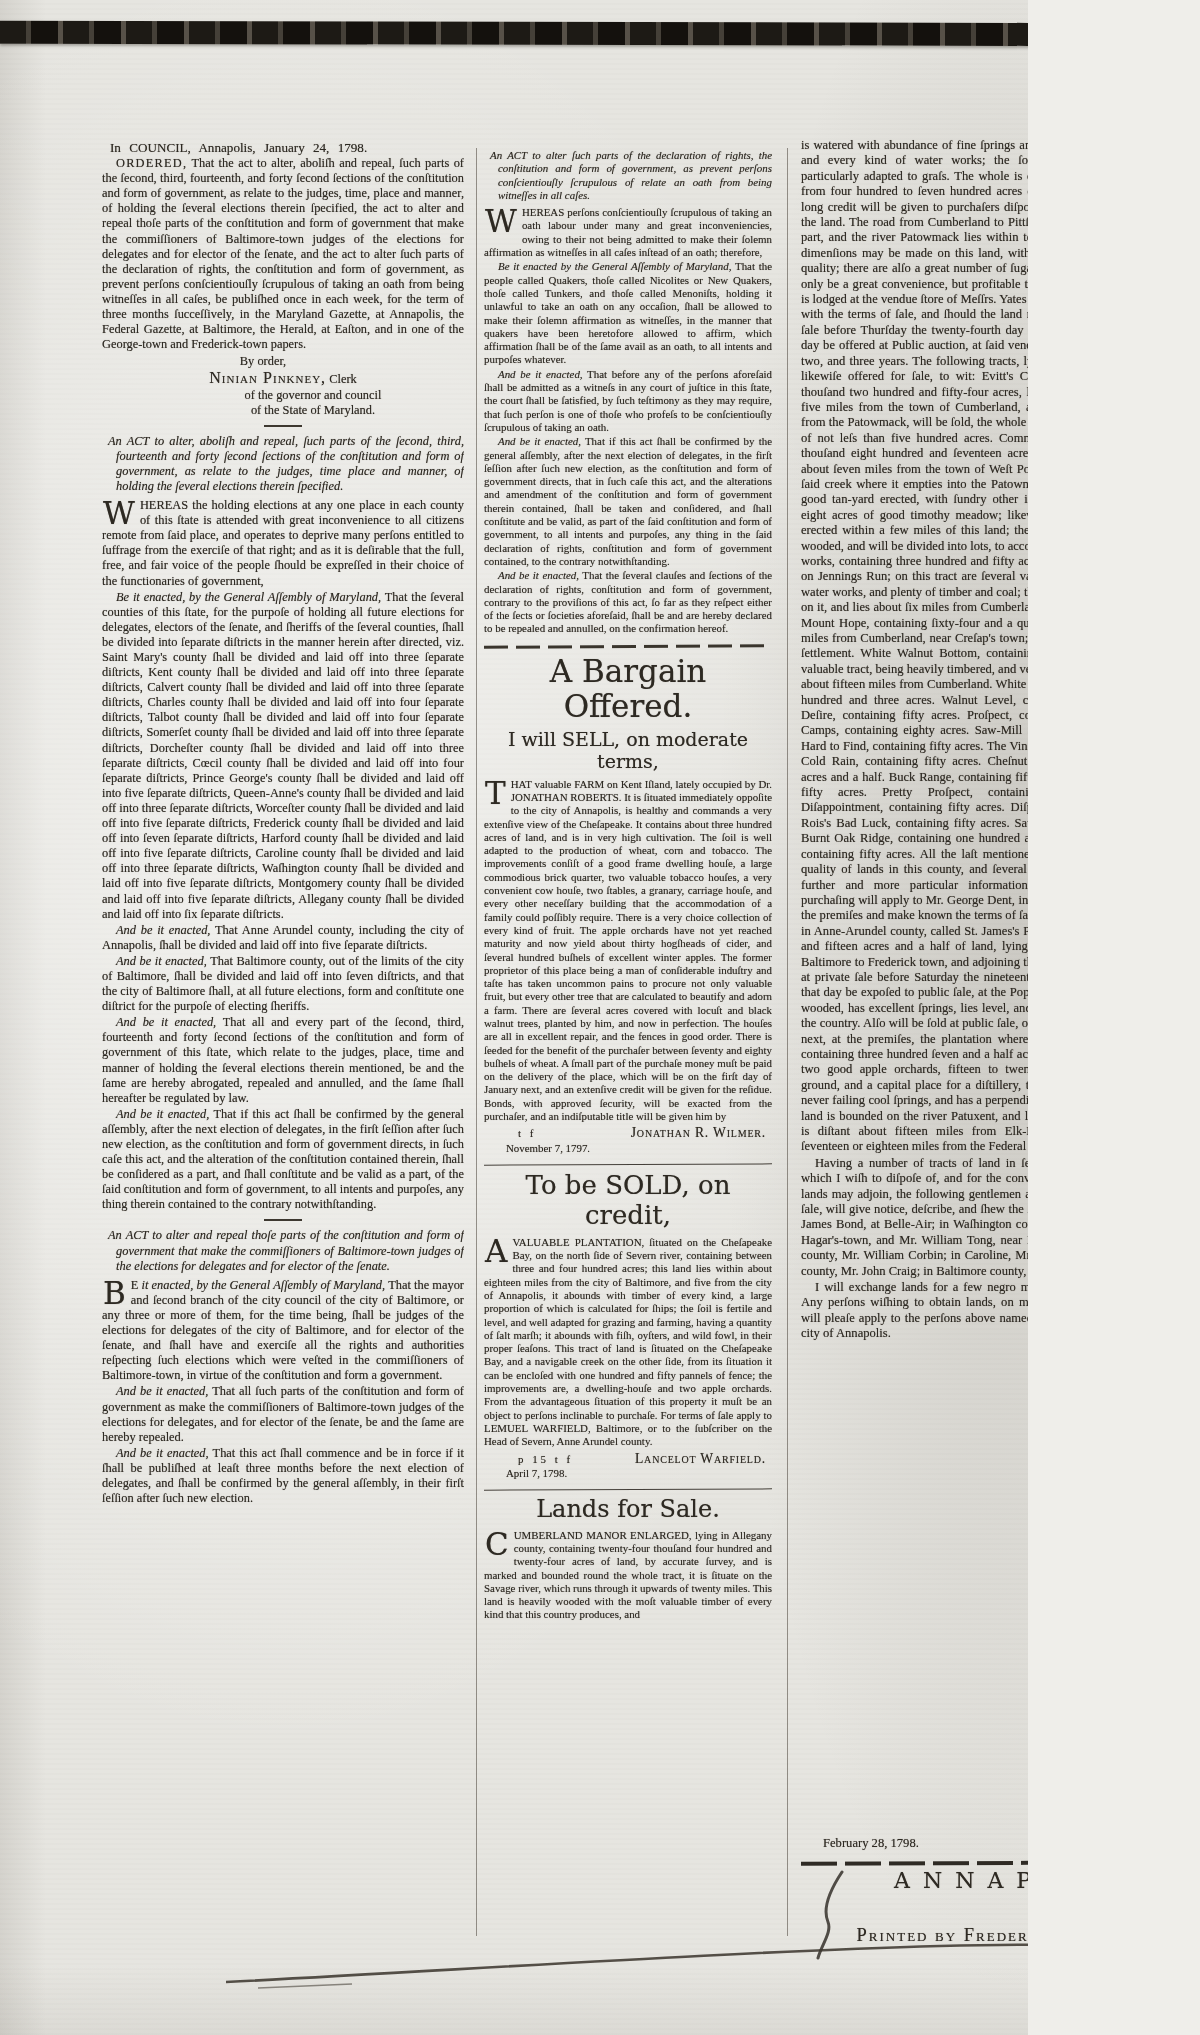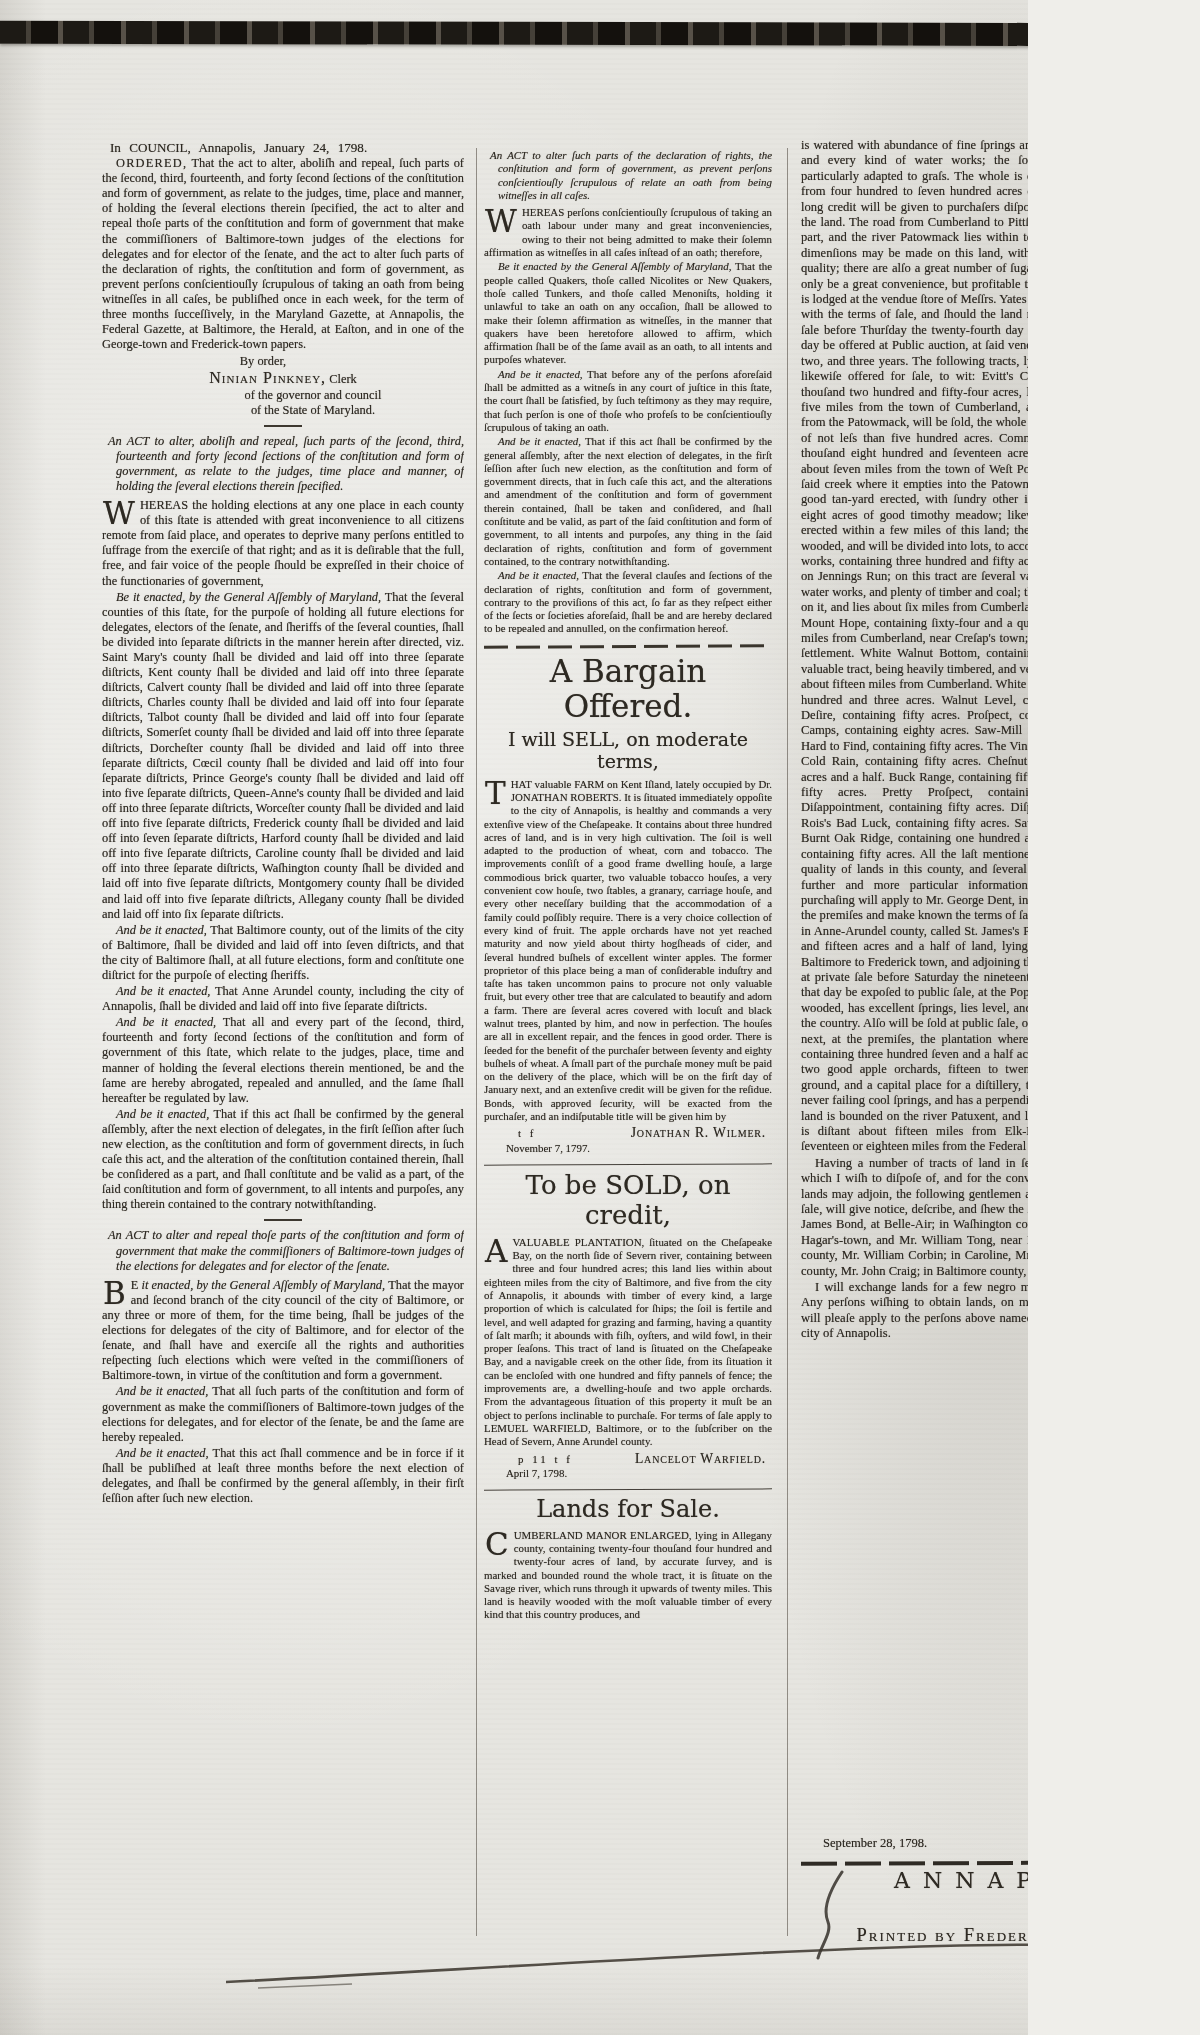--- a/index.html
+++ b/index.html
@@ -90,22 +90,22 @@
       <p class="byorder">By order,</p>
       <p class="clerk"><span class="sc">Ninian Pinkney,</span><span> Clerk</span></p>
       <p class="clerk-sub">of the governor and council</p>
       <p class="clerk-sub">of the State of Maryland.</p>
     </section>
     <div class="rule-short"></div>
     <section>
       <p class="act-title">An ACT to alter, aboliſh and repeal, ſuch parts of the ſecond, third, fourteenth and forty ſecond ſections of the conſtitution and form of government, as relate to the judges, time place and manner, of holding the ſeveral elections therein ſpecified.</p>
       <p class="dc-para"><span class="dropcap">W</span><span>HEREAS the holding elections at any one place in each county of this ſtate is attended with great inconvenience to all citizens remote from ſaid place, and operates to deprive many perſons entitled to ſuffrage from the exerciſe of that right; and as it is deſirable that the full, free, and fair voice of the people ſhould be expreſſed in their choice of the functionaries of government,</span></p>
       <p class="para"><span class="lead">Be it enacted, by the General Aſſembly of Maryland,</span><span> That the ſeveral counties of this ſtate, for the purpoſe of holding all future elections for delegates, electors of the ſenate, and ſheriffs of the ſeveral counties, ſhall be divided into ſeparate diſtricts in the manner herein after directed, viz. Saint Mary's county ſhall be divided and laid off into three ſeparate diſtricts, Kent county ſhall be divided and laid off into three ſeparate diſtricts, Calvert county ſhall be divided and laid off into three ſeparate diſtricts, Charles county ſhall be divided and laid off into four ſeparate diſtricts, Talbot county ſhall be divided and laid off into four ſeparate diſtricts, Somerſet county ſhall be divided and laid off into three ſeparate diſtricts, Dorcheſter county ſhall be divided and laid off into three ſeparate diſtricts, Cœcil county ſhall be divided and laid off into four ſeparate diſtricts, Prince George's county ſhall be divided and laid off into five ſeparate diſtricts, Queen-Anne's county ſhall be divided and laid off into three ſeparate diſtricts, Worceſter county ſhall be divided and laid off into five ſeparate diſtricts, Frederick county ſhall be divided and laid off into ſeven ſeparate diſtricts, Harford county ſhall be divided and laid off into five ſeparate diſtricts, Caroline county ſhall be divided and laid off into three ſeparate diſtricts, Waſhington county ſhall be divided and laid off into five ſeparate diſtricts, Montgomery county ſhall be divided and laid off into five ſeparate diſtricts, Allegany county ſhall be divided and laid off into ſix ſeparate diſtricts.</span></p>
+      <p class="para"><span class="lead">And be it enacted,</span><span> That Anne Arundel county, including the city of Annapolis, ſhall be divided and laid off into five ſeparate diſtricts.</span></p>
       <p class="para"><span class="lead">And be it enacted,</span><span> That Baltimore county, out of the limits of the city of Baltimore, ſhall be divided and laid off into ſeven diſtricts, and that the city of Baltimore ſhall, at all future elections, form and conſtitute one diſtrict for the purpoſe of electing ſheriffs.</span></p>
-      <p class="para"><span class="lead">And be it enacted,</span><span> That Anne Arundel county, including the city of Annapolis, ſhall be divided and laid off into five ſeparate diſtricts.</span></p>
       <p class="para"><span class="lead">And be it enacted,</span><span> That all and every part of the ſecond, third, fourteenth and forty ſecond ſections of the conſtitution and form of government of this ſtate, which relate to the judges, place, time and manner of holding the ſeveral elections therein mentioned, be and the ſame are hereby abrogated, repealed and annulled, and the ſame ſhall hereafter be regulated by law.</span></p>
       <p class="para"><span class="lead">And be it enacted,</span><span> That if this act ſhall be confirmed by the general aſſembly, after the next election of delegates, in the firſt ſeſſion after ſuch new election, as the conſtitution and form of government directs, in ſuch caſe this act, and the alteration of the conſtitution contained therein, ſhall be conſidered as a part, and ſhall conſtitute and be valid as a part, of the ſaid conſtitution and form of government, to all intents and purpoſes, any thing therein contained to the contrary notwithſtanding.</span></p>
     </section>
     <div class="rule-short"></div>
     <section>
       <p class="act-title">An ACT to alter and repeal thoſe parts of the conſtitution and form of government that make the commiſſioners of Baltimore-town judges of the elections for delegates and for elector of the ſenate.</p>
       <p class="dc-para"><span class="dropcap">B</span><span>E</span><span class="lead"> it enacted, by the General Aſſembly of Maryland,</span><span> That the mayor and ſecond branch of the city council of the city of Baltimore, or any three or more of them, for the time being, ſhall be judges of the elections for delegates of the city of Baltimore, and for elector of the ſenate, and ſhall have and exerciſe all the rights and authorities reſpecting ſuch elections which were veſted in the commiſſioners of Baltimore-town, in virtue of the conſtitution and form a government.</span></p>
       <p class="para"><span class="lead">And be it enacted,</span><span> That all ſuch parts of the conſtitution and form of government as make the commiſſioners of Baltimore-town judges of the elections for delegates, and for elector of the ſenate, be and the ſame are hereby repealed.</span></p>
       <p class="para"><span class="lead">And be it enacted,</span><span> That this act ſhall commence and be in force if it ſhall be publiſhed at leaſt three months before the next election of delegates, and ſhall be confirmed by the general aſſembly, in their firſt ſeſſion after ſuch new election.</span></p>
     </section>
@@ -129,41 +129,41 @@
           <span class="sig-mark">t f</span>
           <span class="sig-name">Jonathan R. Wilmer.</span>
         </div>
       <p class="date-line">November 7, 1797.</p>
     </section>
     <div class="rule-line"></div>
     <section>
       <p class="headline h-sold">To be SOLD, on credit,</p>
       <p class="dc-para"><span class="dropcap">A</span><span>VALUABLE PLANTATION, ſituated on the Cheſapeake Bay, on the north ſide of Severn river, containing between three and four hundred acres; this land lies within about eighteen miles from the city of Baltimore, and five from the city of Annapolis, it abounds with timber of every kind, a large proportion of which is calculated for ſhips; the ſoil is fertile and level, and well adapted for grazing and farming, having a quantity of ſalt marſh; it abounds with fiſh, oyſters, and wild fowl, in their proper ſeaſons. This tract of land is ſituated on the Cheſapeake Bay, and a navigable creek on the other ſide, from its ſituation it can be encloſed with one hundred and fifty pannels of fence; the improvements are, a dwelling-houſe and two apple orchards. From the advantageous ſituation of this property it muſt be an object to perſons inclinable to purchaſe. For terms of ſale apply to LEMUEL WARFIELD, Baltimore, or to the ſubſcriber on the Head of Severn, Anne Arundel county.</span></p>
       <div class="sig-row">
-          <span class="sig-mark">p 11 t f</span>
+          <span class="sig-mark">p 15 t f</span>
           <span class="sig-name">Lancelot Warfield.</span>
         </div>
       <p class="date-line">April 7, 1798.</p>
     </section>
     <div class="rule-line"></div>
     <section>
       <p class="headline h-lands">Lands for Sale.</p>
       <p class="dc-para"><span class="dropcap">C</span><span>UMBERLAND MANOR ENLARGED, lying in Allegany county, containing twenty-four thouſand four hundred and twenty-four acres of land, by accurate ſurvey, and is marked and bounded round the whole tract, it is ſituate on the Savage river, which runs through it upwards of twenty miles. This land is heavily wooded with the moſt valuable timber of every kind that this country produces, and</span></p>
     </section>
   </div>
 
   <div class="col col-right">
     <p class="noindent">is watered with abundance of fine ſprings and ſtreams, ſufficient for any and every kind of water works; the ſoil is generally fertile and particularly adapted to graſs. The whole is divided into lots, containing from four hundred to ſeven hundred acres each. A great bargain and a long credit will be given to purchaſers diſpoſed to ſettle immediately on the land. The road from Cumberland to Pittſburg runs through the upper part, and the river Patowmack lies within ten miles. Mill-ſtones of any dimenſions may be made on this land, with little trouble, of a ſuperior quality; there are alſo a great number of ſugar trees on it, which will not only be a great convenience, but profitable to ſettlers. A plot of this land is lodged at the vendue ſtore of Meſſrs. Yates and Campbell, in Baltimore, with the terms of ſale, and ſhould the land not be diſpoſed of at private ſale before Thurſday the twenty-fourth day of May next, it will on that day be offered at Public auction, at ſaid vendue ſtore, on a credit of one, two, and three years. The following tracts, lying in Allegany county, are likewiſe offered for ſale, to wit: Evitt's Creek Farm, containing four thouſand two hundred and fifty-four acres, lying on Evitt's creek, about five miles from the town of Cumberland, and about the ſame diſtance from the Patowmack, will be ſold, the whole together, or divided into lots of not leſs than five hundred acres. Commonwealth, containing three thouſand eight hundred and ſeventeen acres, lying on George's creek, about ſeven miles from the town of Weſt Port, which is at the mouth of ſaid creek where it empties into the Patowmack; on this tract there is a good tan-yard erected, with ſundry other improvements, and ſeven or eight acres of good timothy meadow; likewiſe griſt and ſaw-mills are erected within a few miles of this land; the whole is well watered and wooded, and will be divided into lots, to accommodate purchaſers. Water-works, containing three hundred and fifty acres and three quarters, lying on Jennings Run; on this tract are ſeveral valuable ſeats for any kind of water works, and plenty of timber and coal; there are two ſmall tenements on it, and lies about ſix miles from Cumberland, on the Turkey foot road. Mount Hope, containing ſixty-four and a quarter acres, lying about five miles from Cumberland, near Creſap's town; on this tract there is a ſmall ſettlement. White Walnut Bottom, containing two hundred acres, is a valuable tract, being heavily timbered, and very rich ſoil, lies on Big Run, about fifteen miles from Cumberland. White Oak Bottom, containing one hundred and three acres. Walnut Level, containing fifty acres. Lee's Deſire, containing fifty acres. Proſpect, containing fifty acres. Sugar Camps, containing eighty acres. Saw-Mill Seat, containing fifty acres. Hard to Find, containing fifty acres. The Vineyard, containing fifty acres. Cold Rain, containing fifty acres. Cheſnut Hill, containing fifty-three acres and a half. Buck Range, containing fifty acres. Neglect, containing fifty acres. Pretty Proſpect, containing fifty acres. Paloe's Diſappointment, containing fifty acres. Diſpoſe, containing fifty acres. Rois's Bad Luck, containing fifty acres. Savage, containing fifty acres. Burnt Oak Ridge, containing one hundred acres. Beginning of Trouble, containing fifty acres. All the laſt mentioned tracts are among the firſt quality of lands in this county, and ſeveral of them are improved. For further and more particular information, any perſon deſirous of purchaſing will apply to Mr. George Dent, in Cumberland, who will ſhew the premiſes and make known the terms of ſale. The following tract, lying in Anne-Arundel county, called St. James's Park, containing one hundred and fifteen acres and a half of land, lying on the turnpike road from Baltimore to Frederick town, and adjoining the Poplar Springs, if not ſold at private ſale before Saturday the nineteenth day of May next, will on that day be expoſed to public ſale, at the Poplar Springs; this land is well wooded, has excellent ſprings, lies level, and is in a very healthy part of the country. Alſo will be ſold at public ſale, on Friday the firſt day of June next, at the premiſes, the plantation where Thomas Jean now reſides, containing three hundred ſeven and a half acres of land; on this place are two good apple orchards, fifteen to twenty acres of good meadow ground, and a capital place for a diſtillery, the ſtream being ſupplied by never failing cool ſprings, and has a perpendicular fall of twenty feet; this land is bounded on the river Patuxent, and lies in Anne-Arundel county, is diſtant about fifteen miles from Elk-Ridge Landing, and about ſeventeen or eighteen miles from the Federal City.</p>
     <p class="para">Having a number of tracts of land in ſeveral counties in this ſtate, which I wiſh to diſpoſe of, and for the convenience of thoſe whom ſaid lands may adjoin, the following gentlemen are authoriſed to contract for ſale, will give notice, deſcribe, and ſhew the ſame, in Harford county, Mr. James Bond, at Belle-Air; in Waſhington county, Dr. Richard Pindell, at Hagar's-town, and Mr. William Tong, near Hancock-town; in Worceſter county, Mr. William Corbin; in Caroline, Mr. John Young; in Dorcheſter county, Mr. John Craig; in Baltimore county, Mr. Elijah Merryman.</p>
     <p class="para">I will exchange lands for a few negro men, on advantageous terms. Any perſons wiſhing to obtain lands, on moderate and reduced prices, will pleaſe apply to the perſons above named, or to the ſubſcriber, in the city of Annapolis.</p>
     <div style="margin-top:auto;">
       <div class="sig-row right">
           <span class="sig-name">Samuel Godman.</span>
         </div>
-      <p class="date-line">September 28, 1798.</p>
+      <p class="date-line">February 28, 1798.</p>
       <div class="rule-dash-heavy"></div>
       <div class="imprint">
         <p class="imprint-city">ANNAPOLIS:</p>
         <p class="imprint-line">Green.</p>
         <p class="imprint-line">Printed by Frederick and Samuel</p>
       </div>
     </div>
   </div>
 
   <svg class="ink-flourish" width="40" height="90" viewBox="0 0 40 90">

